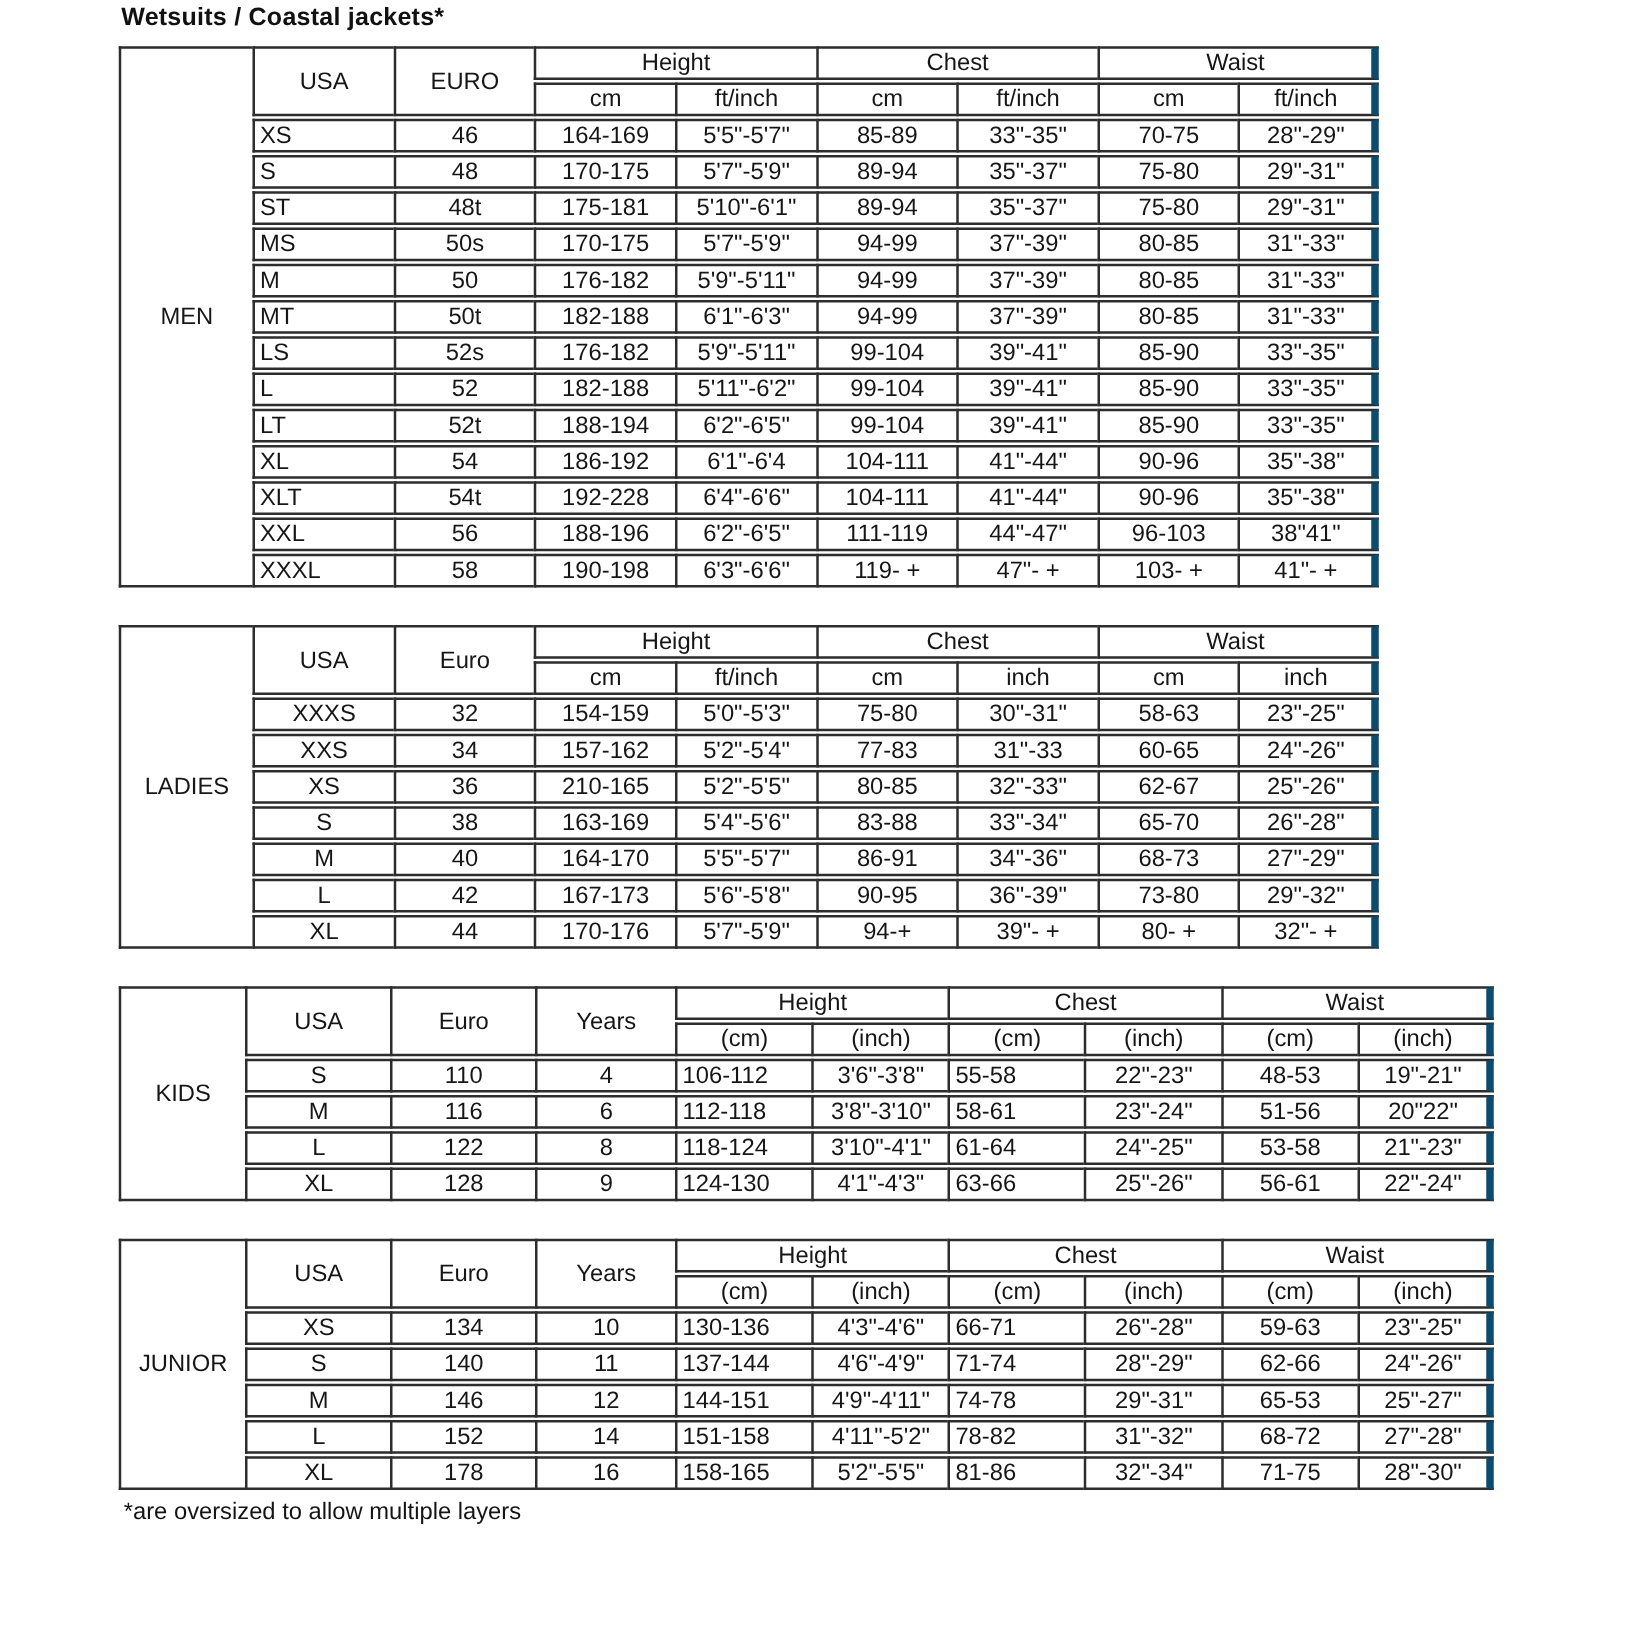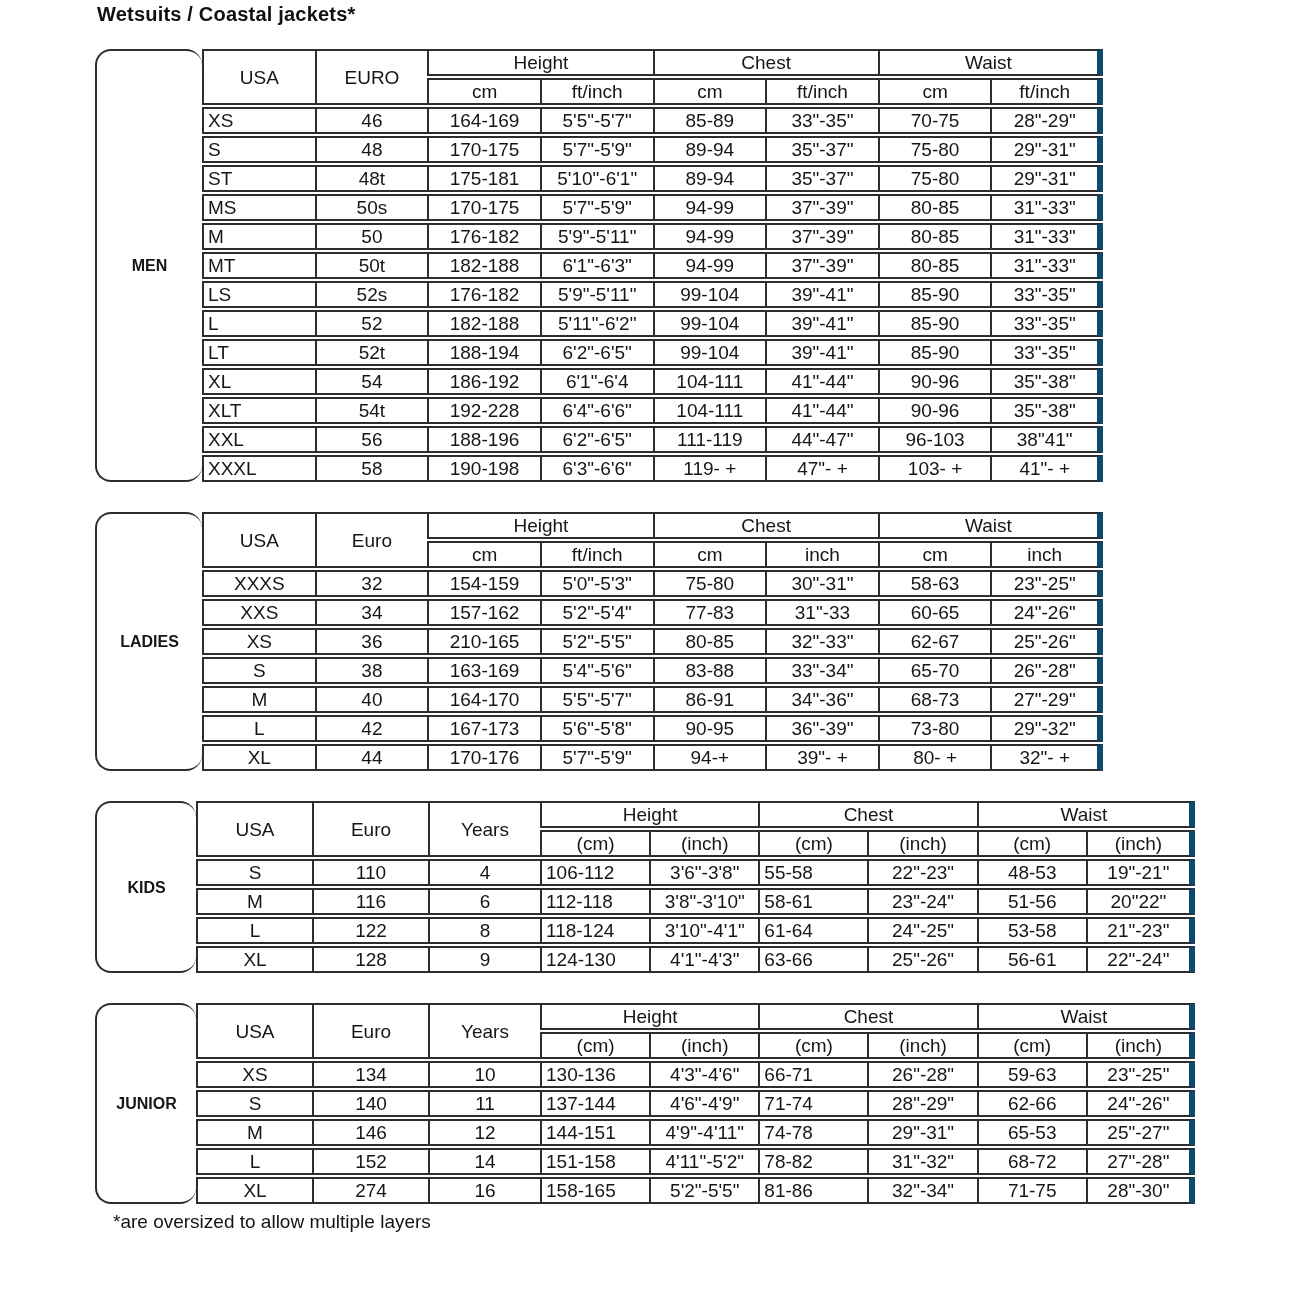--- a/index.html
+++ b/index.html
@@ -4,21 +4,21 @@
 <style>
   html,body{margin:0;padding:0;background:#ffffff;}
   body{
     width:1300px;height:1300px;
     font-family:"Liberation Sans","DejaVu Sans",sans-serif;
     color:#151515;
   }
   .page{padding:3px 0 0 95px;}
   .title{
     font-size:20px;font-weight:bold;letter-spacing:.2px;
-    margin:0 0 21px 2px;color:#111;
+    margin:0 0 9px 2px;color:#111;
   }
   table{
     border-collapse:separate;
     border-spacing:0 2px;
     table-layout:fixed;
     margin-top:0;
   }
   .tbl + .tbl{margin-top:26px;}
   .t9{width:1008px;}
   .t10{width:1100px;}
@@ -32,25 +32,25 @@
     border-bottom:2px solid #2d2d2d;
     border-left:2px solid #2d2d2d;
     height:25px;line-height:23px;
     padding:0 2px;
     text-align:center;
     font-size:19px;
     white-space:nowrap;overflow:hidden;
     color:#161616;
   }
   td:last-child{border-right:6px solid #0c4a6e;}
-  td.cat{font-weight:bold;font-size:16px;border-radius:16px;}
+  td.cat{font-weight:normal;font-size:19px;}
   td.la{text-align:left;padding-left:4px;}
   .footnote{
     font-size:19px;color:#141414;
-    margin:5px 0 0 18px;
+    margin:5px 0 0 4px;
   }
 </style>
 </head>
 <body>
 
 <div class="page">
   <div class="title">Wetsuits / Coastal jackets*</div>
   <div id="tables">
       <table class="tbl t9">
         <colgroup>
@@ -461,21 +461,21 @@
             <td>14</td>
             <td class="la">151-158</td>
             <td>4'11"-5'2"</td>
             <td class="la">78-82</td>
             <td>31"-32"</td>
             <td>68-72</td>
             <td>27"-28"</td>
           </tr>
           <tr>
             <td>XL</td>
-            <td>274</td>
+            <td>178</td>
             <td>16</td>
             <td class="la">158-165</td>
             <td>5'2"-5'5"</td>
             <td class="la">81-86</td>
             <td>32"-34"</td>
             <td>71-75</td>
             <td>28"-30"</td>
           </tr>
         </tbody>
       </table>

